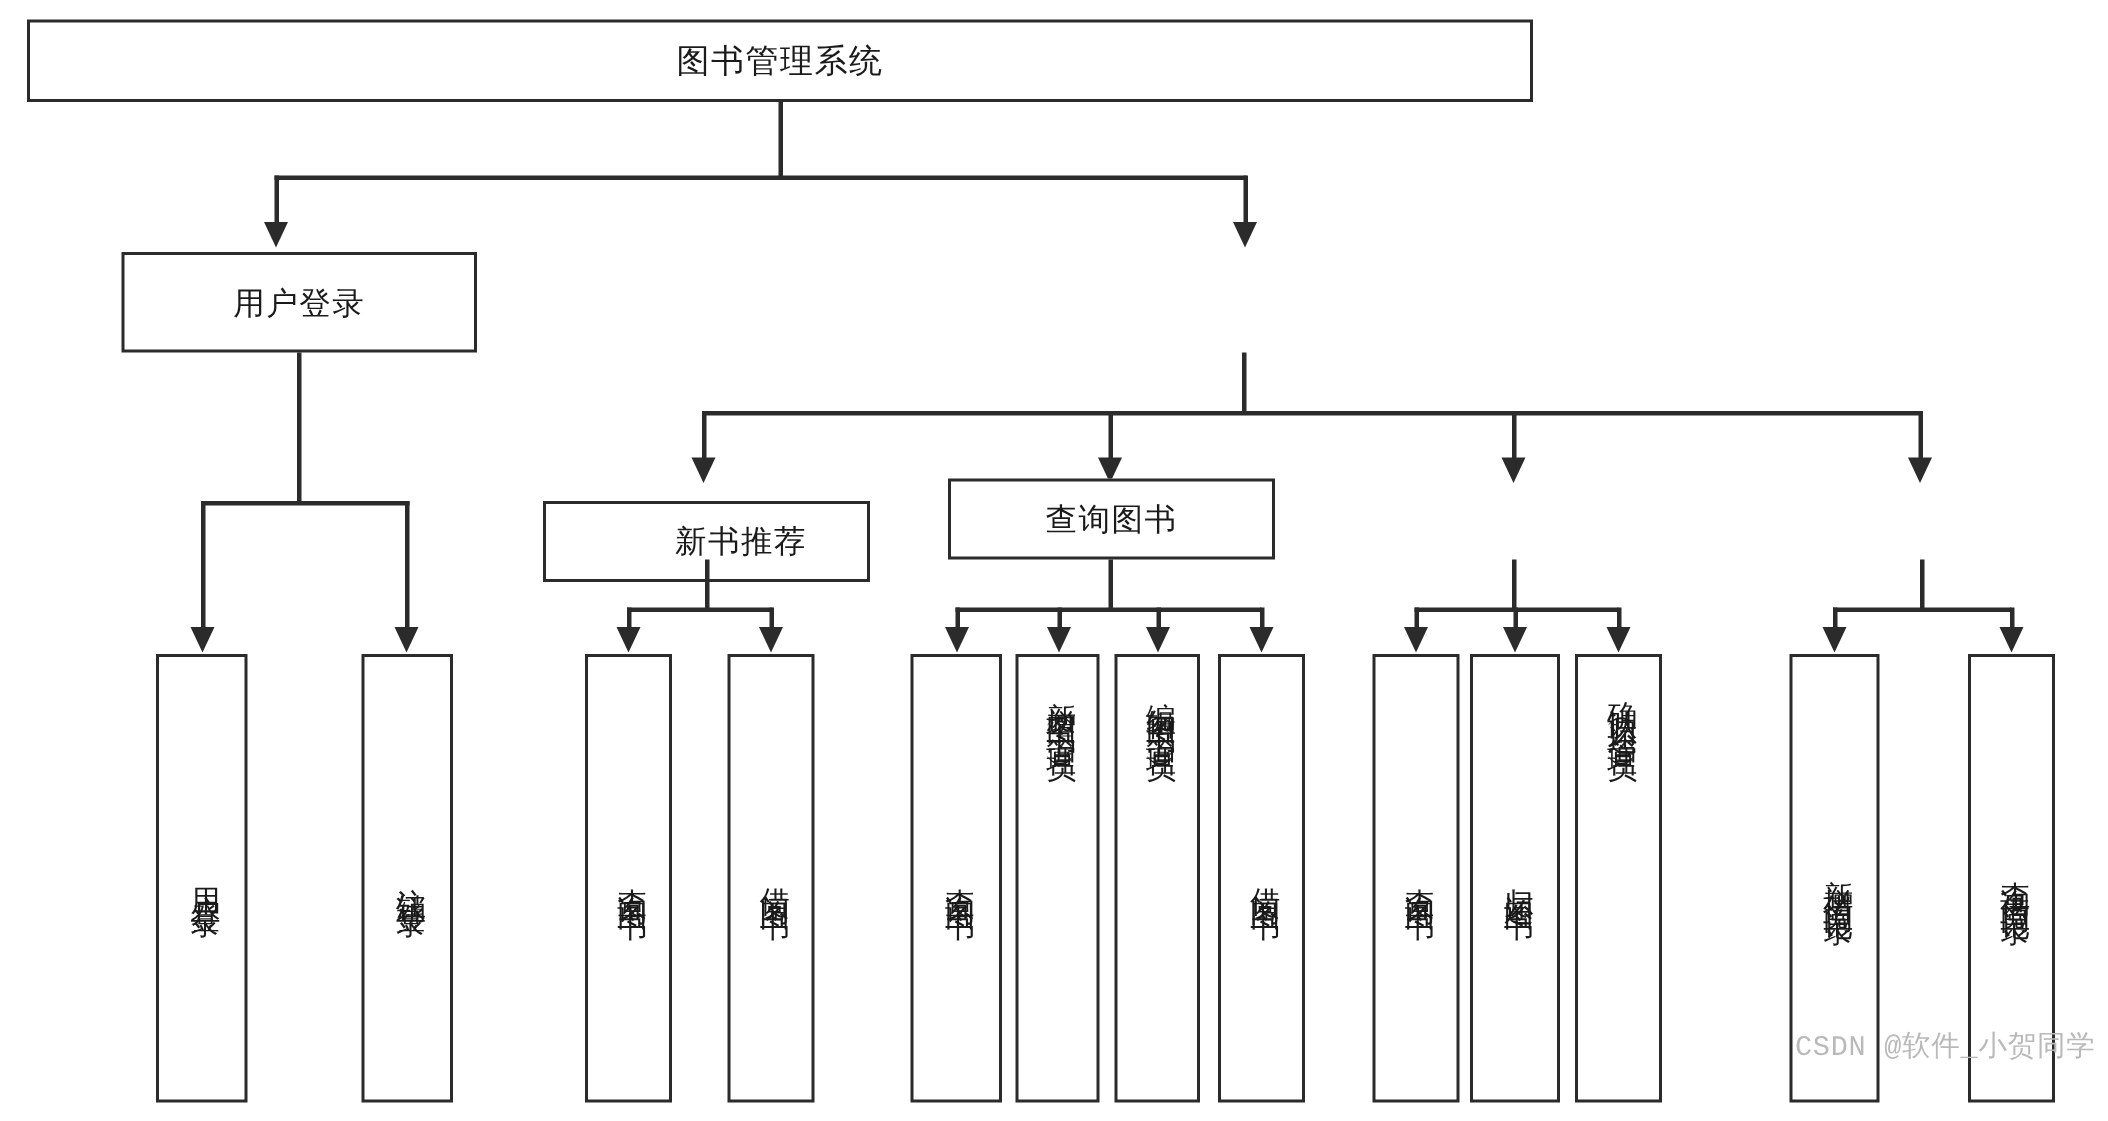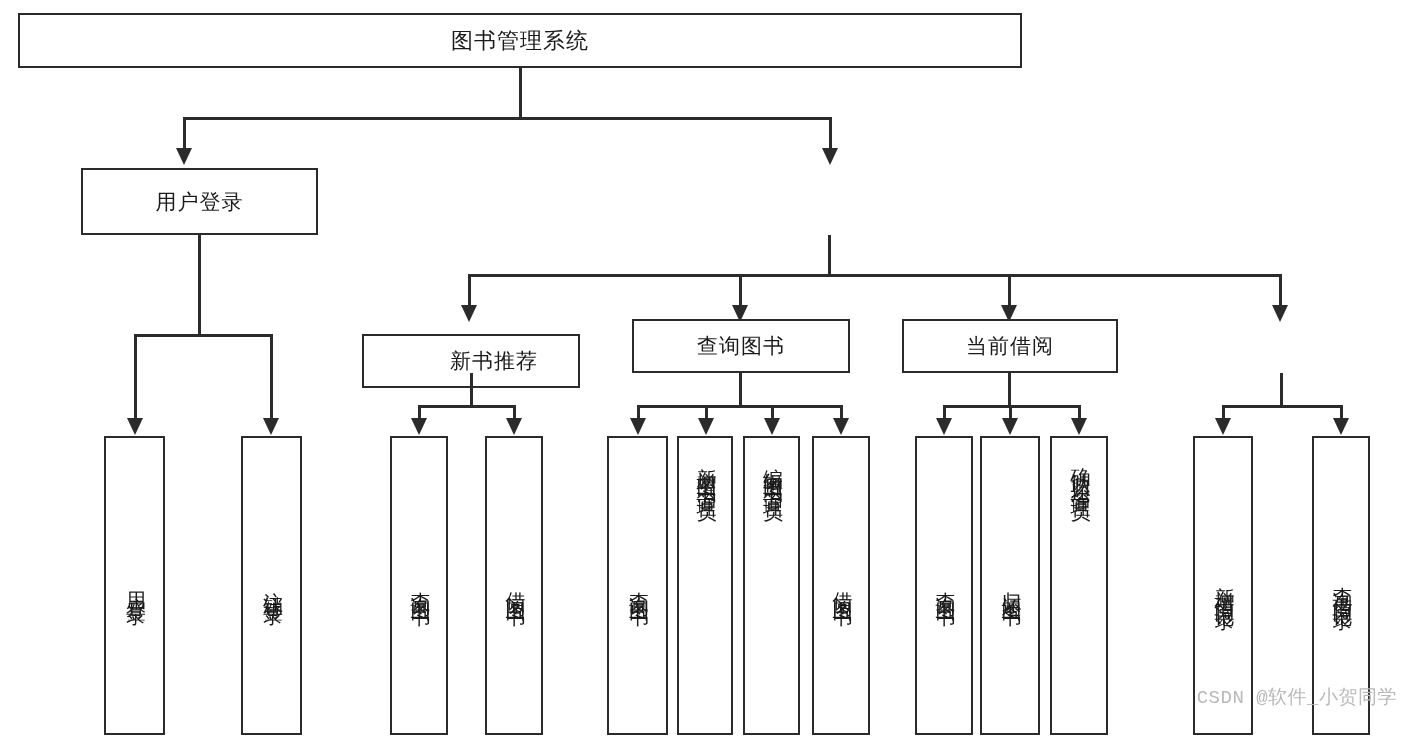--- a/index.html
+++ b/index.html
@@ -100,23 +100,20 @@
   <div class="arrow" style="left:1001px;top:305px;"></div>
   <div class="vline" style="left:1279px;top:274px;height:32px;"></div>
   <div class="arrow" style="left:1272px;top:305px;"></div>
 
   <div class="node h" style="left:362px;top:334px;width:218px;height:54px;padding-left:46px;">
     <span>新书推荐</span>
   </div>
   <div class="node h" style="left:632px;top:319px;width:218px;height:54px;">
     <span>查询图书</span>
   </div>
-  <div class="node h" style="left:902px;top:319px;width:216px;height:54px;">
-    <span>当前借阅</span>
-  </div>
 
   <div class="vline" style="left:470px;top:373px;height:33px;"></div>
   <div class="hline" style="left:418px;top:405px;width:97px;"></div>
   <div class="vline" style="left:418px;top:405px;height:14px;"></div>
   <div class="arrow" style="left:411px;top:418px;"></div>
   <div class="vline" style="left:513px;top:405px;height:14px;"></div>
   <div class="arrow" style="left:506px;top:418px;"></div>
 
   <div class="vline" style="left:739px;top:373px;height:33px;"></div>
   <div class="hline" style="left:637px;top:405px;width:204px;"></div>

